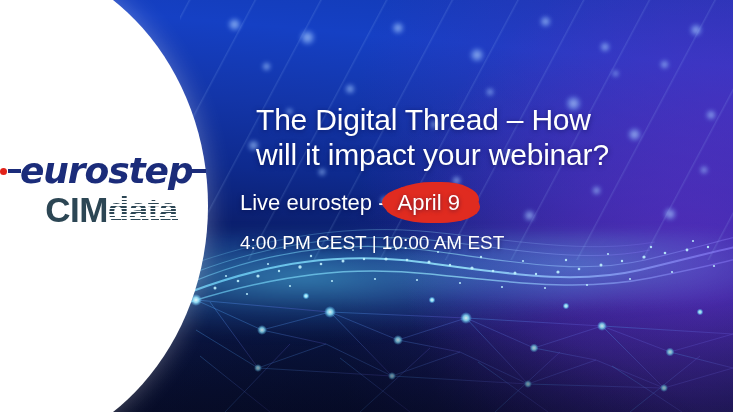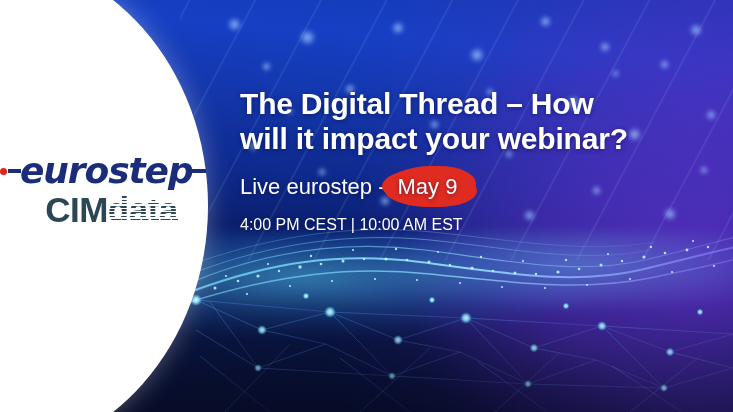--- a/index.html
+++ b/index.html
@@ -177,25 +177,25 @@
   .content {
     position: absolute;
     left: 240px;
     top: 86px;
     width: 470px;
     z-index: 6;
   }
   .headline {
     color: #ffffff;
     font-size: 30px;
-    font-weight: bold;
+    font-weight: normal;
     line-height: 1.17;
     letter-spacing: -.2px;
     text-shadow: 0 1px 5px rgba(0,10,60,.55);
-    margin: 0;
+    margin: 16px;
   }
   .subline {
     margin-top: 18px;
     font-size: 22px;
     color: #ffffff;
     line-height: 1;
     text-shadow: 0 1px 4px rgba(0,10,60,.5);
     white-space: nowrap;
   }
   .date-wrap {
@@ -216,21 +216,21 @@
       -5px -2px 0 -3px #E02B20,
       3px -4px 0 -2px #E02B20;
   }
   .date-text {
     position: relative;
     color: #ffffff;
     font-size: 22px;
   }
   .timeline {
     margin-top: 16px;
-    font-size: 16px;
+    font-size: 19px;
     color: #ffffff;
     line-height: 1;
     text-shadow: 0 1px 4px rgba(0,10,60,.5);
     white-space: nowrap;
   }
 </style>
 </head>
 <body>
 
 <div id="banner">
@@ -419,21 +419,21 @@
   <div class="content">
 
     <h1 class="headline">
       <span>The Digital Thread – How</span><br>
       <span>will it impact your webinar?</span>
     </h1>
 
     <div class="subline">
       <span>Live eurostep -</span><span class="date-wrap">
         <span class="date-blob"></span>
-        <span class="date-text">May 9</span>
+        <span class="date-text">April 9</span>
       </span>
     </div>
 
     <div class="timeline">4:00 PM CEST | 10:00 AM EST</div>
 
   </div>
 
 </div>
 
 </body></html>

